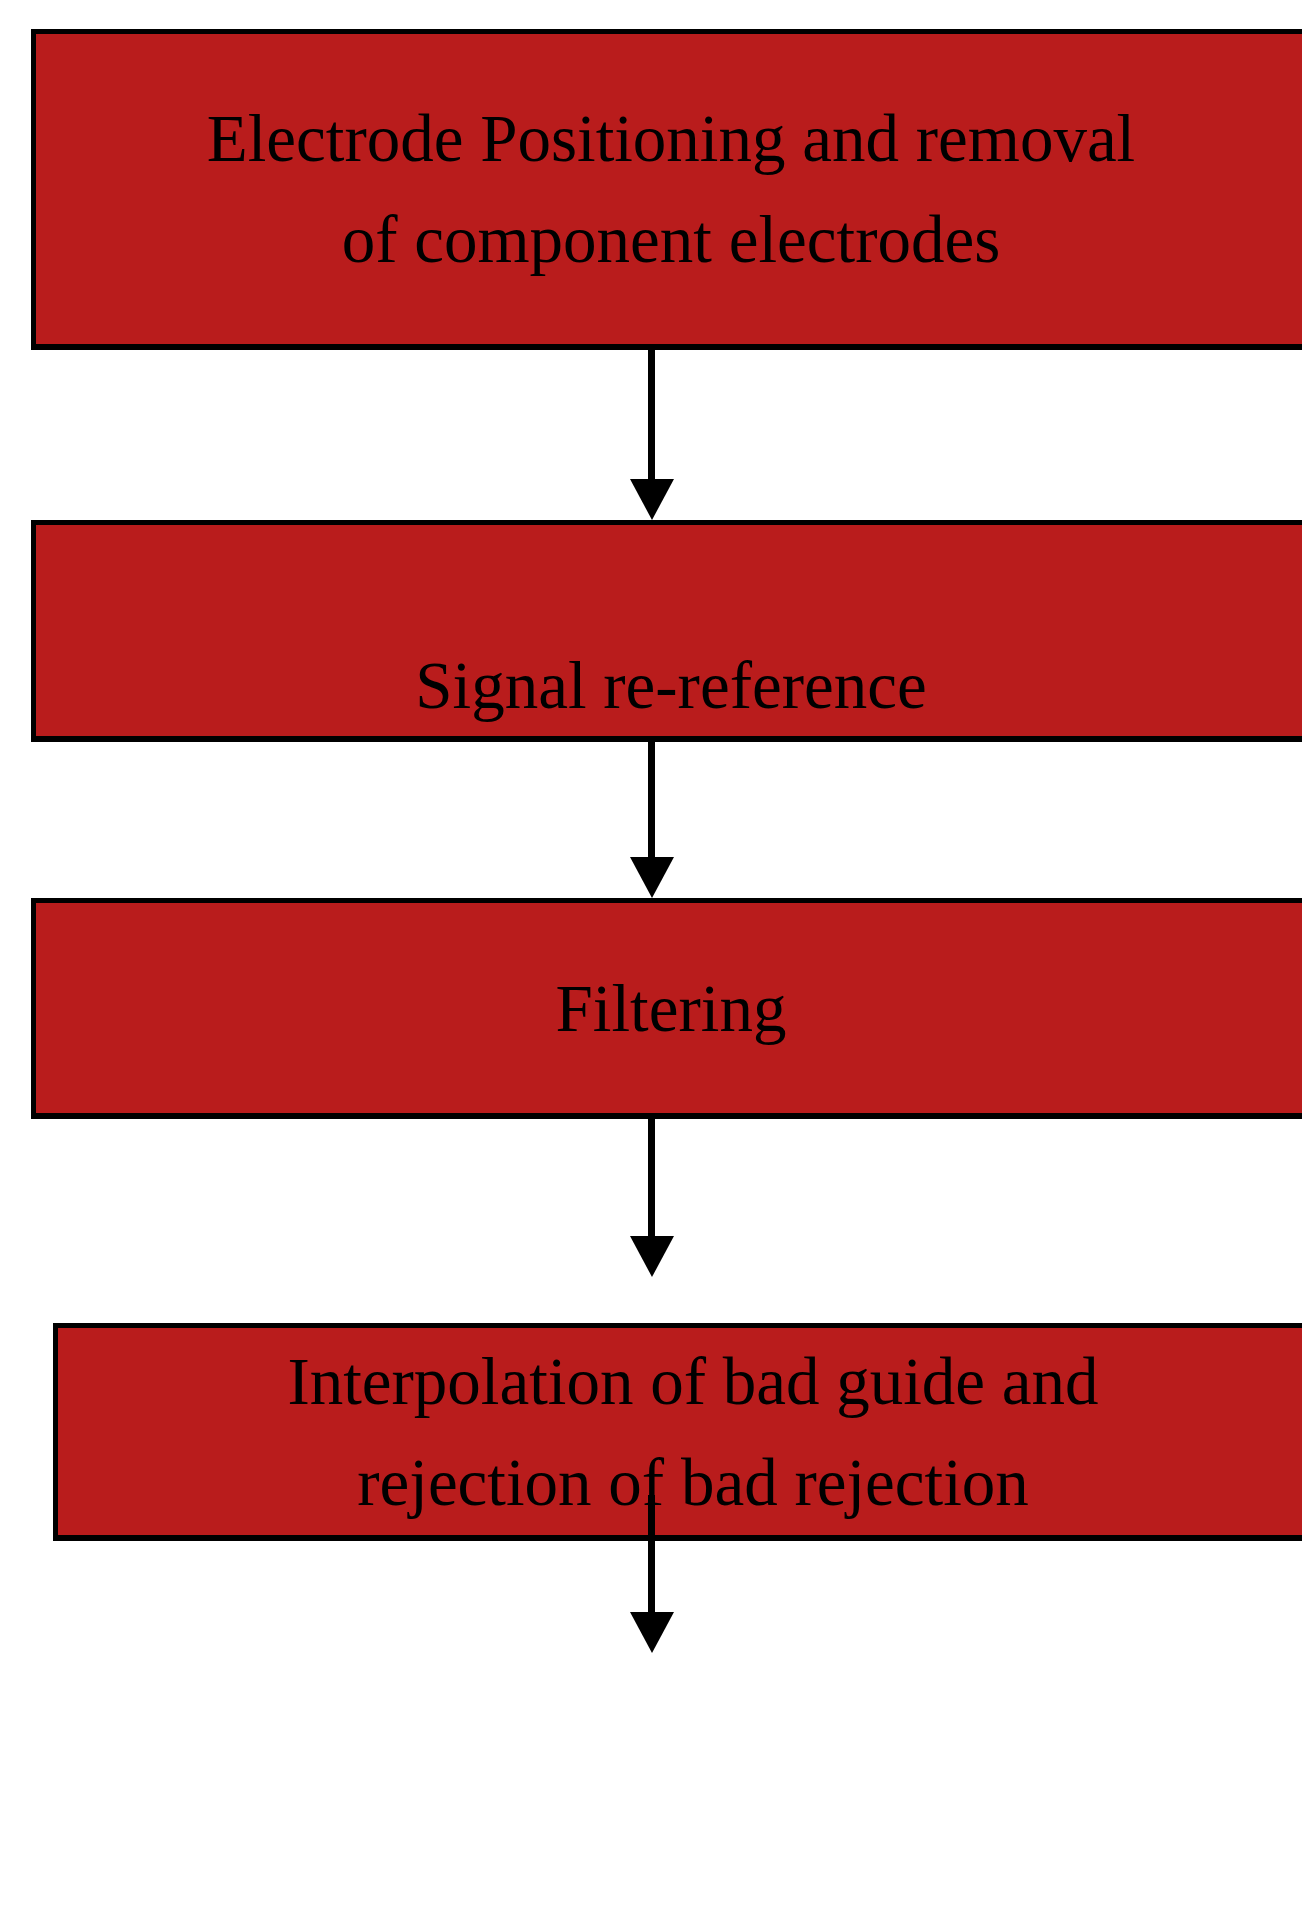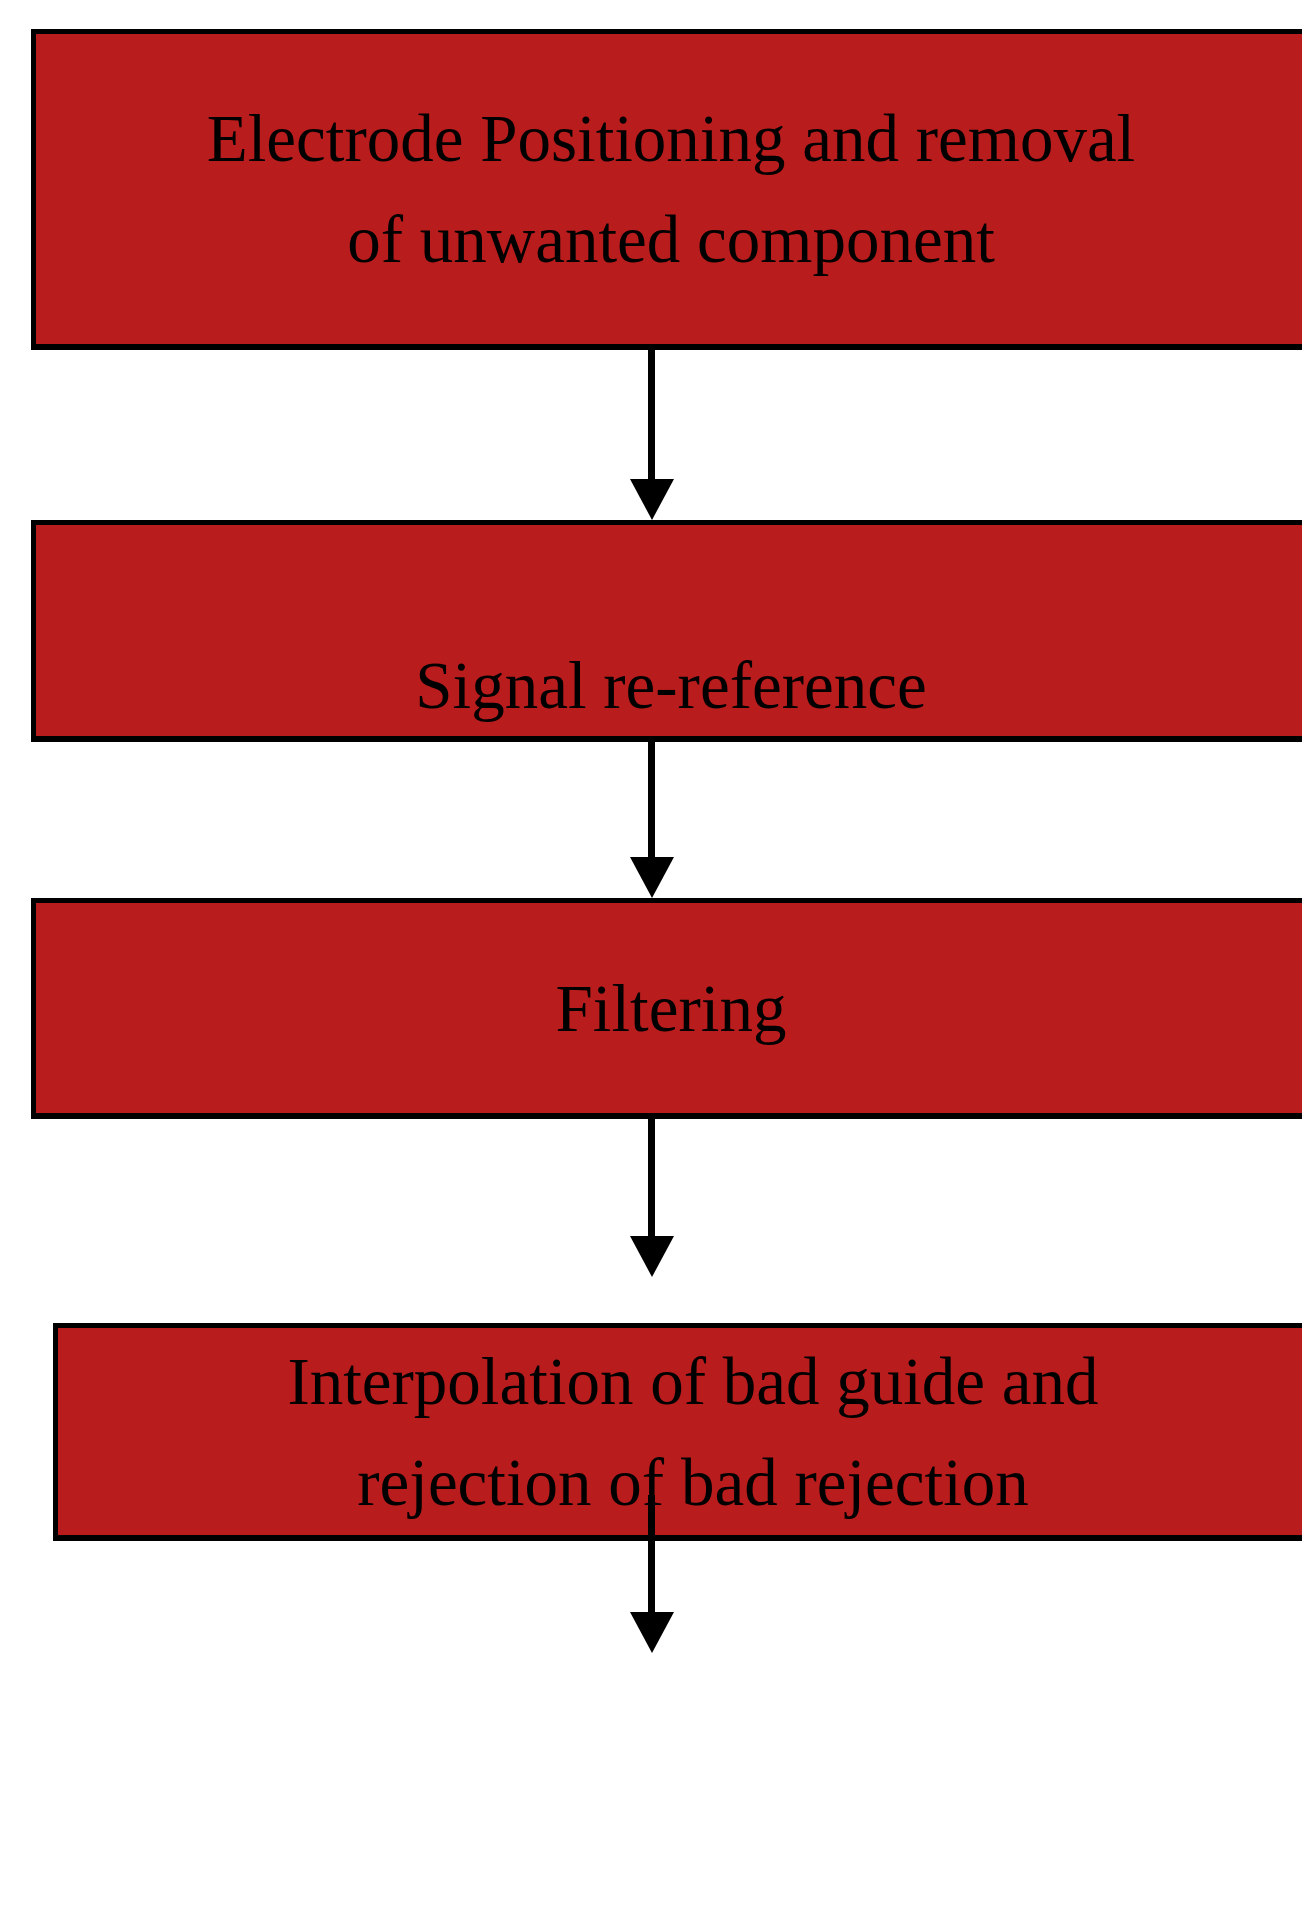--- a/index.html
+++ b/index.html
@@ -65,21 +65,21 @@
     border-top: 41px solid #000000;
   }
 </style>
 </head>
 <body>
 
 <div class="canvas">
 
   <div class="fc-box box-1">
     <div class="fc-line">Electrode Positioning and removal</div>
-    <div class="fc-line">of unwanted component</div>
+    <div class="fc-line">of component electrodes</div>
   </div>
 
   <div class="arrow arrow-1">
     <div class="arrow-shaft"></div>
     <div class="arrow-head"></div>
   </div>
 
   <div class="fc-box box-2">
     <div class="fc-line">Signal re-reference</div>
   </div>

